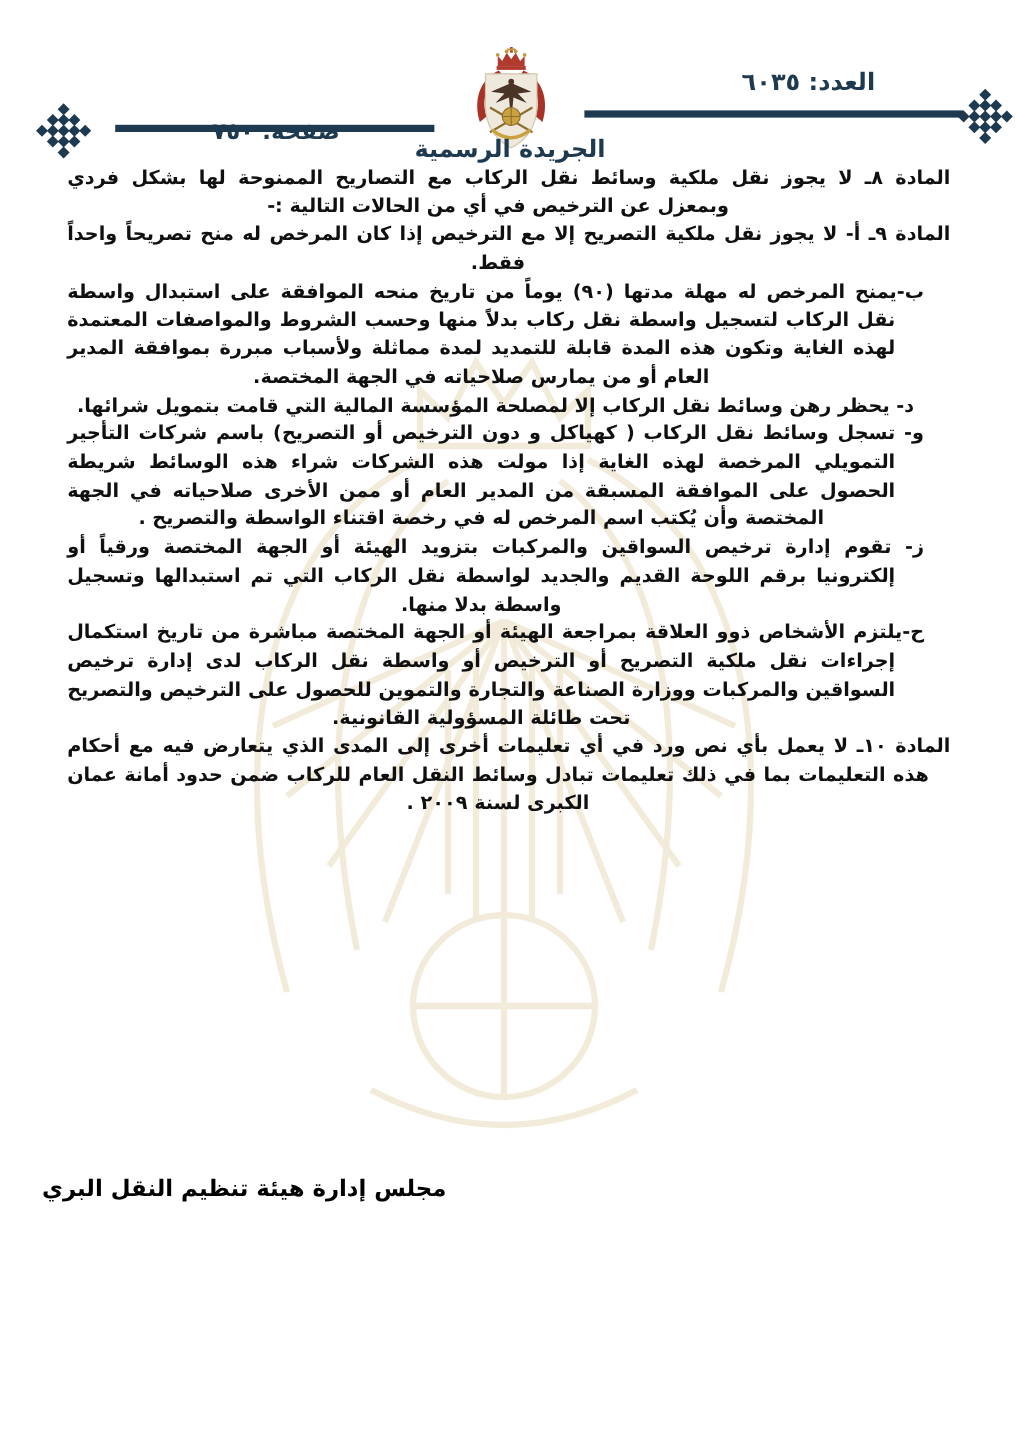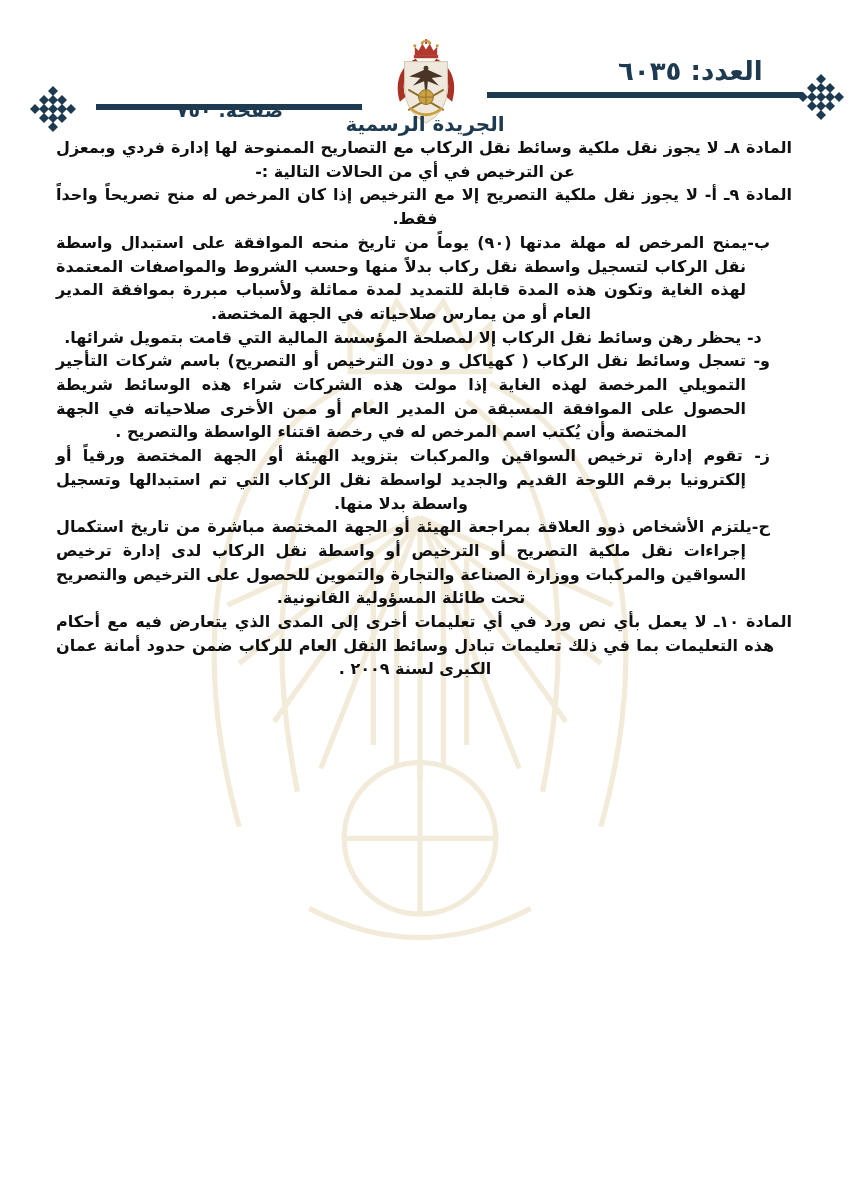--- a/index.html
+++ b/index.html
@@ -10,21 +10,21 @@
     margin: 0 auto;
     background: #ffffff;
     font-family: "DejaVu Sans", sans-serif;
     overflow: hidden;
   }
 
   
   .hdr-issue {
     position: absolute; top: 56px; left: 618px; width: 170px;
     direction: rtl; text-align: left;
-    color: #1e3a50; font-weight: bold; font-size: 26px; white-space: nowrap;
+    color: #1e3a50; font-weight: bold; font-size: 20px; white-space: nowrap;
   }
   .hdr-page {
     position: absolute; top: 68px; left: 150px; width: 160px;
     direction: rtl; text-align: center;
     color: #1e3a50; font-weight: bold; font-size: 19px; white-space: nowrap; margin-top: 31px;
   }
   .hdr-rule-r {
     position: absolute; top: 92px; left: 487px; width: 316px; height: 6px;
     background: #1e3a50;
   }
@@ -140,24 +140,25 @@
     <circle cx="45" cy="31" r="2.6" fill="#4a3426"></circle>
     <path d="M26,76 L64,54 M64,76 L26,54" stroke="#8d6e2f" stroke-width="2"></path>
     <circle cx="45" cy="62" r="8" fill="#c9a23f" stroke="#8d6e2f" stroke-width="1"></circle>
     <path d="M37,62 H53 M45,54 V70" stroke="#8d6e2f" stroke-width="1"></path>
     <path d="M28,74 Q45,88 62,74" stroke="#c9a23f" stroke-width="3" fill="none"></path>
   </svg>
 
   <div class="gazette-title">الجريدة الرسمية</div>
 
   <div class="body-text" id="body-text">
-      <p class="p-article">المادة ٨ـ لا يجوز نقل ملكية وسائط نقل الركاب مع التصاريح الممنوحة لها إدارة فردي وبمعزل عن الترخيص في أي من الحالات التالية :-</p>
+      <p class="p-article">المادة ٨ـ لا يجوز نقل ملكية وسائط نقل الركاب مع التصاريح الممنوحة لها بشكل فردي وبمعزل عن الترخيص في أي من الحالات التالية :-</p>
       <p class="p-article">المادة ٩ـ أ- لا يجوز نقل ملكية التصريح إلا مع الترخيص إذا كان المرخص له منح تصريحاً واحداً فقط.</p>
       <p class="p-sub">ب-يمنح المرخص له مهلة مدتها (٩٠) يوماً من تاريخ منحه الموافقة على استبدال واسطة نقل الركاب لتسجيل واسطة نقل ركاب بدلاً منها وحسب الشروط والمواصفات المعتمدة لهذه الغاية وتكون هذه المدة قابلة للتمديد لمدة مماثلة ولأسباب مبررة بموافقة المدير العام أو من يمارس صلاحياته في الجهة المختصة.</p>
       <p class="p-sub">د- يحظر رهن وسائط نقل الركاب إلا لمصلحة المؤسسة المالية التي قامت بتمويل شرائها.</p>
       <p class="p-sub">و- تسجل وسائط نقل الركاب ( كهياكل و دون الترخيص أو التصريح) باسم شركات التأجير التمويلي المرخصة لهذه الغاية إذا مولت هذه الشركات شراء هذه الوسائط شريطة الحصول على الموافقة المسبقة من المدير العام أو ممن الأخرى صلاحياته في الجهة المختصة وأن يُكتب اسم المرخص له في رخصة اقتناء الواسطة والتصريح .</p>
       <p class="p-sub">ز- تقوم إدارة ترخيص السواقين والمركبات بتزويد الهيئة أو الجهة المختصة ورقياً أو إلكترونيا برقم اللوحة القديم والجديد لواسطة نقل الركاب التي تم استبدالها وتسجيل واسطة بدلا منها.</p>
       <p class="p-sub">ح-يلتزم الأشخاص ذوو العلاقة بمراجعة الهيئة أو الجهة المختصة مباشرة من تاريخ استكمال إجراءات نقل ملكية التصريح أو الترخيص أو واسطة نقل الركاب لدى إدارة ترخيص السواقين والمركبات ووزارة الصناعة والتجارة والتموين للحصول على الترخيص والتصريح تحت طائلة المسؤولية القانونية.</p>
       <p class="p-article">المادة ١٠ـ لا يعمل بأي نص ورد في أي تعليمات أخرى إلى المدى الذي يتعارض فيه مع أحكام هذه التعليمات بما في ذلك تعليمات تبادل وسائط النقل العام للركاب ضمن حدود أمانة عمان الكبرى لسنة ٢٠٠٩ .</p>
     </div>
 
+  <div class="signature">مجلس إدارة هيئة تنظيم النقل البري</div>
 
 </div>
 
 </body></html>

